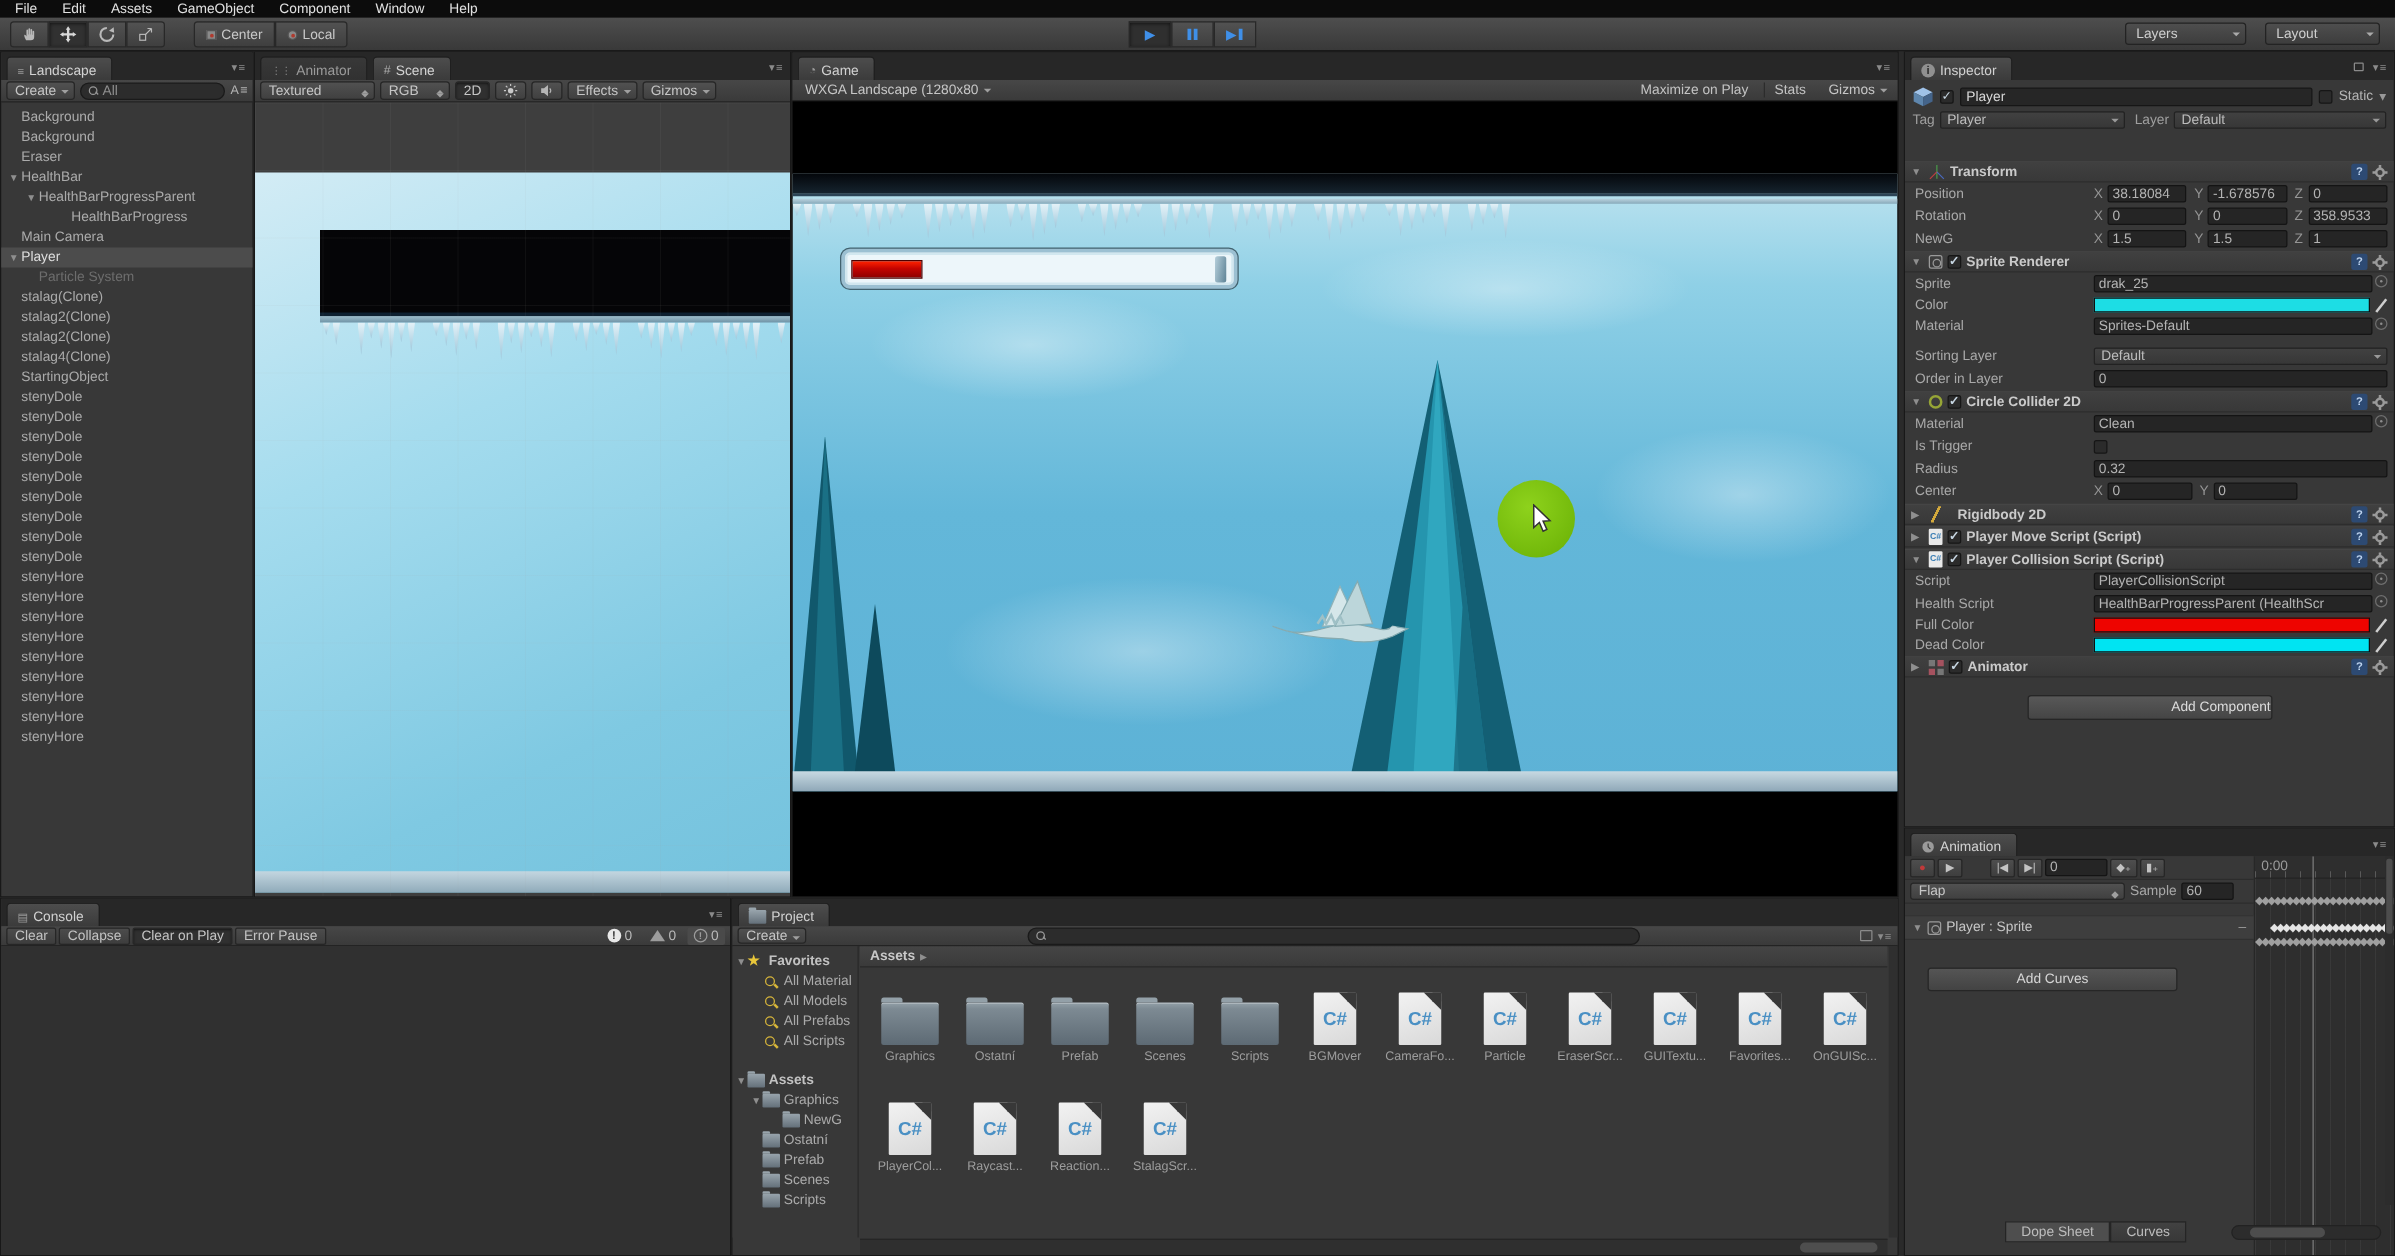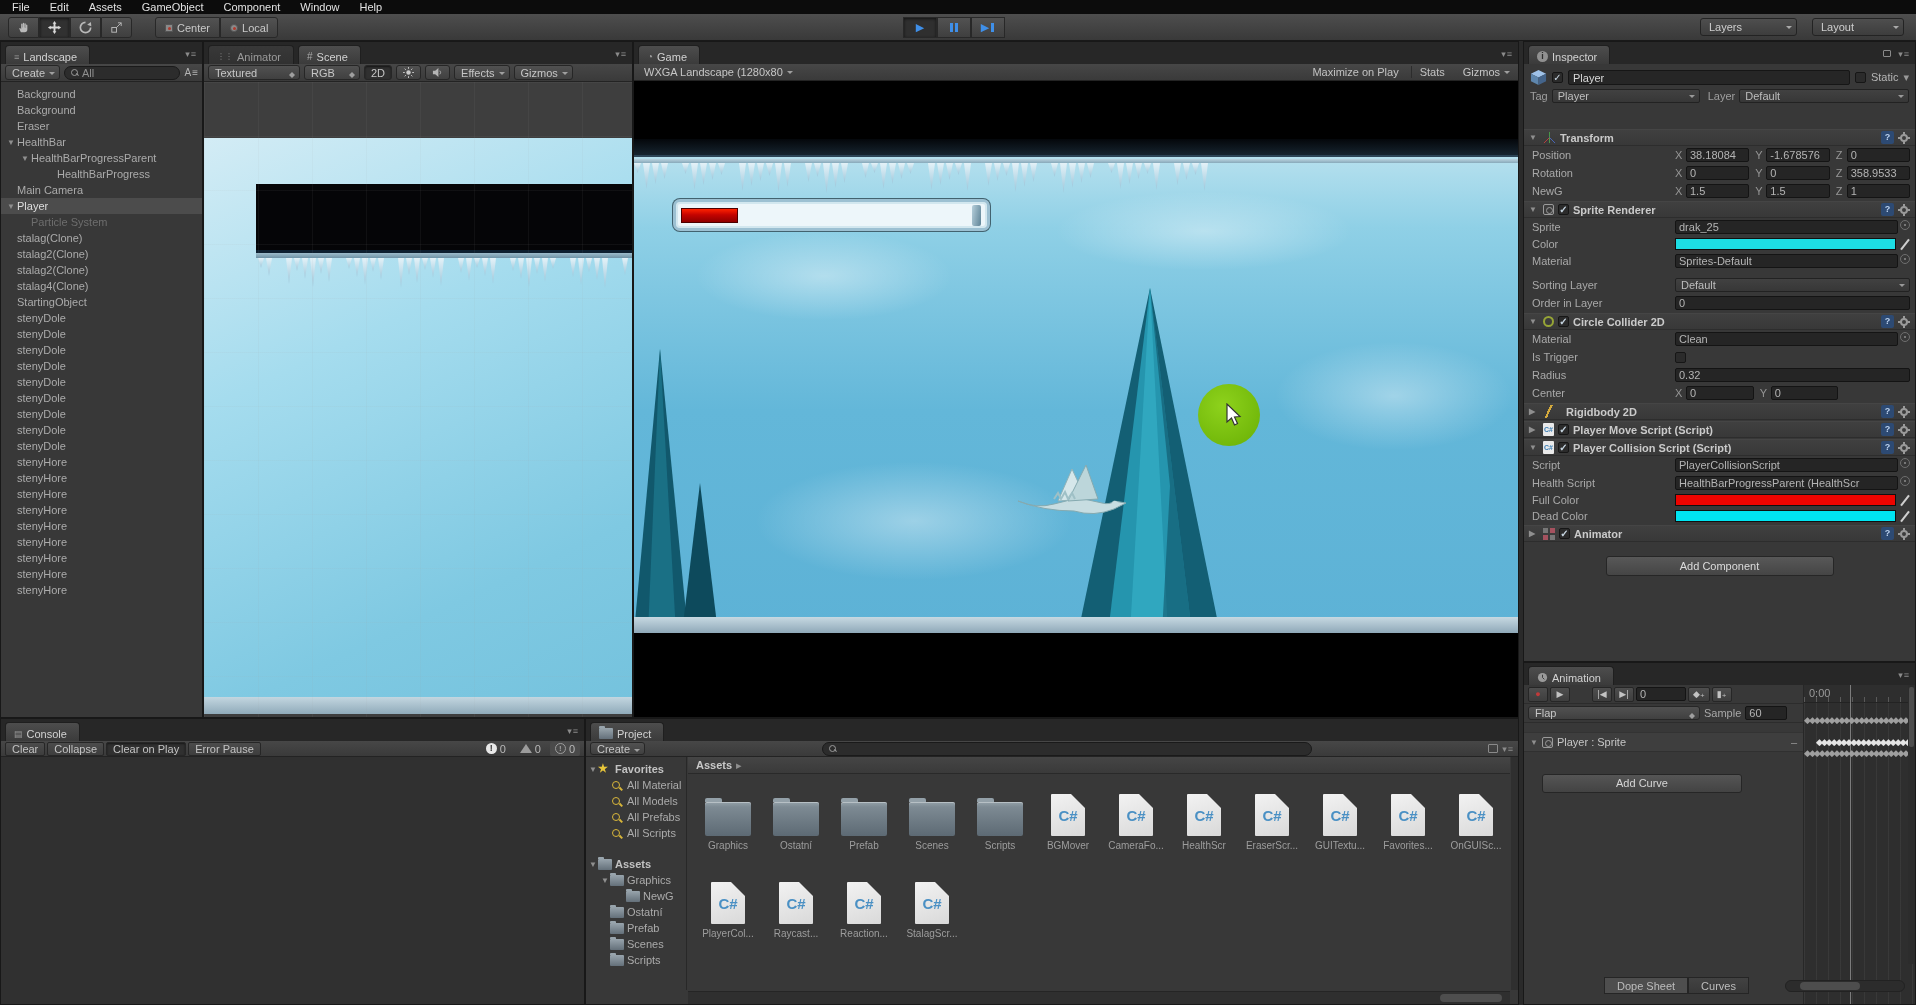--- a/index.html
+++ b/index.html
@@ -102,21 +102,21 @@
 .field{background:#252525;border:1px solid #141414;border-radius:2px;height:14px;line-height:13px;padding:0 3px;color:#b4b4b4;white-space:nowrap;overflow:hidden}
 .axis{color:#959595;margin:0 3px 0 0;width:8px;flex:none}
 .af{flex:1;min-width:0;margin-right:6px}.af:last-child{margin-right:0}
 .objfield{flex:1;display:flex;gap:2px;min-width:0}
 .objfield .field{flex:1}
 .picker{width:10px;height:10px;border:1px solid #6f6f6f;border-radius:50%;position:relative;flex:none}
 .picker::after{content:"";position:absolute;left:3px;top:3px;width:2px;height:2px;background:#8d8d8d;border-radius:50%}
 .swatch{flex:1;height:12px;border:1px solid #101010}
 .eyed{width:11px;height:13px;position:relative;flex:none;margin-left:3px}
 .eyed::after{content:"";position:absolute;left:5px;top:0;width:2px;height:13px;background:#cfcfcf;transform:rotate(38deg)}
-.addcomp{display:block;width:228px;height:20px;margin:14px auto 0;background:linear-gradient(#585858,#454545);border:1px solid #262626;border-radius:3px;color:#dcdcdc;text-align:center;line-height:18px}
+.addcomp{display:block;width:196px;height:20px;margin:14px auto 0;background:linear-gradient(#585858,#454545);border:1px solid #262626;border-radius:3px;color:#dcdcdc;text-align:right;line-height:18px}
 .csmini{width:11px;height:13px;background:#e9e9e9;border-radius:1px;color:#3c7fb5;font-size:7px;font-weight:bold;text-align:center;line-height:13px;flex:none}
 .circicon{width:11px;height:11px;border:2px solid #96a536;border-radius:50%;flex:none}
 .spricon{width:11px;height:11px;border:1px solid #9a9a9a;border-radius:2px;position:relative;flex:none}
 .spricon::after{content:"";position:absolute;left:2px;top:2px;width:5px;height:5px;border:1px solid #9a9a9a;border-radius:50%}
 .bolticon{width:11px;height:13px;flex:none;background:linear-gradient(115deg,transparent 44%,#d3a93c 44%,#d3a93c 58%,transparent 58%)}
 .animicon{width:12px;height:12px;flex:none;background:
  linear-gradient(#777,#777) 0 0/5px 5px no-repeat,
  linear-gradient(#a5525f,#a5525f) 7px 0/5px 5px no-repeat,
  linear-gradient(#a5525f,#a5525f) 0 7px/5px 5px no-repeat,
  linear-gradient(#777,#777) 7px 7px/5px 5px no-repeat}
@@ -814,21 +814,21 @@
         <span style="color:#a8a8a8">Sample</span>
         <span class="field" style="width:42px">60</span>
       </div>
       <div class="aprop">
         <span class="fold" style="color:#8f8f8f;font-size:8px">▼</span>
         <span class="spricon"></span>
         <span>Player : Sprite</span>
         <span class="spacer" style="flex:1"></span>
         <span style="color:#999">–</span>
       </div>
-      <div class="addcurve">Add Curve</div>
+      <div class="addcurve">Add Curves</div>
     </div>
 
     <div class="anim-right">
       <div class="tl-ruler">
         <span style="position:absolute;left:5px;top:2px">0:00</span>
         <div class="tl-ticks"></div>
       </div>
       <div class="tl-grid"></div>
       <div style="position:absolute;left:46px;top:0;bottom:0;width:1px;background:rgba(220,220,220,.45)"></div>
       <div class="kfrow" id="kfrow1" style="top:30px;color:#9f9f9f">◆◆◆◆◆◆◆◆◆◆◆◆◆◆◆◆◆◆◆◆◆◆◆◆◆◆◆◆◆◆◆◆◆◆◆◆◆◆</div>
@@ -1037,21 +1037,21 @@
             </span>
             <span class="glabel">CameraFo...</span>
           </div>
 
           <div class="gitem">
             <span class="gicon script">
               <span class="shape">
                 <span class="cstext">C#</span>
               </span>
             </span>
-            <span class="glabel">HealthScr</span>
+            <span class="glabel">Particle</span>
           </div>
 
           <div class="gitem">
             <span class="gicon script">
               <span class="shape">
                 <span class="cstext">C#</span>
               </span>
             </span>
             <span class="glabel">EraserScr...</span>
           </div>

